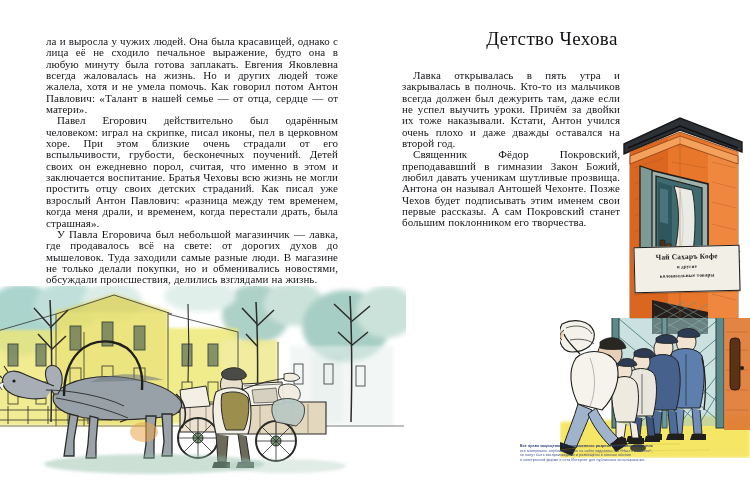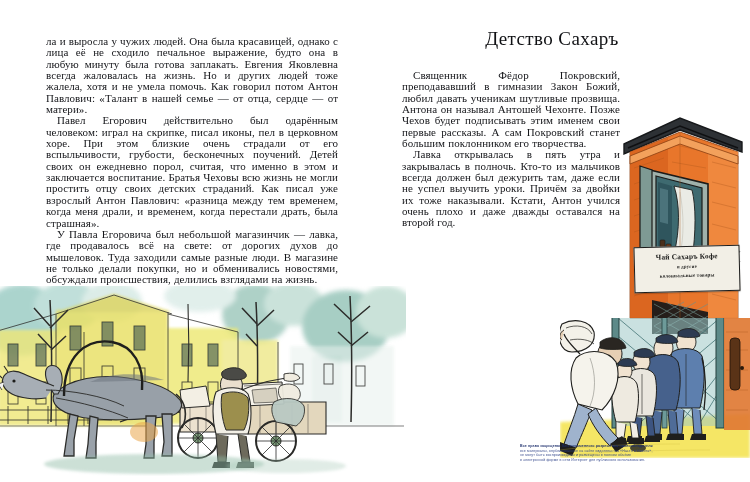--- a/index.html
+++ b/index.html
@@ -427,25 +427,25 @@
       <path d="M0 132 C30 128 70 126 120 126 M0 138 C40 134 90 132 150 132"></path>
     </g>
   </svg>
 
   <div class="col col-left">
     <p class="para">ла и выросла у чужих людей. Она была красавицей, однако с лица её не сходило печальное выражение, будто она в любую минуту была готова заплакать. Евгения Яковлевна всегда жаловалась на жизнь. Но и других людей тоже жалела, хотя и не умела помочь. Как говорил потом Антон Павлович: «Талант в нашей семье — от отца, сердце — от матери».</p>
     <p class="para indent">Павел Егорович действительно был одарённым человеком: играл на скрипке, писал иконы, пел в церковном хоре. При этом близкие очень страдали от его вспыльчивости, грубости, бесконечных поучений. Детей своих он ежедневно порол, считая, что именно в этом и заключается воспитание. Братья Чеховы всю жизнь не могли простить отцу своих детских страданий. Как писал уже взрослый Антон Павлович: «разница между тем временем, когда меня драли, и временем, когда перестали драть, была страшная».</p>
     <p class="para indent">У Павла Егоровича был небольшой магазинчик — лавка, где продавалось всё на свете: от дорогих духов до мышеловок. Туда заходили самые разные люди. В магазине не только делали покупки, но и обменивались новостями, обсуждали происшествия, делились взглядами на жизнь.</p>
   </div>
 
-  <div class="chapter-title">Детство Сахаръ</div>
+  <div class="chapter-title">Детство Чехова</div>
 
   <div class="col col-right">
+    <p class="para narrow indent">Лавка открывалась в пять утра и закрывалась в полночь. Кто-то из мальчиков всегда должен был дежурить там, даже если не успел выучить уроки. Причём за двойки их тоже наказывали. Кстати, Антон учился очень плохо и даже дважды оставался на второй год.</p>
     <p class="para narrow indent">Священник Фёдор Покровский, преподававший в гимназии Закон Божий, любил давать ученикам шутливые прозвища. Антона он называл Антошей Чехонте. Позже Чехов будет подписывать этим именем свои первые рассказы. А сам Покровский станет большим поклонником его творчества.</p>
-    <p class="para narrow indent">Лавка открывалась в пять утра и закрывалась в полночь. Кто-то из мальчиков всегда должен был дежурить там, даже если не успел выучить уроки. Причём за двойки их тоже наказывали. Кстати, Антон учился очень плохо и даже дважды оставался на второй год.</p>
   </div>
 
   <div class="watermark">
     <div class="wm-strong">Все права защищены. Без письменного разрешения правообладателя</div>
     <div>все материалы, опубликованные на сайте издательства «Настя и Никита»,</div>
     <div>не могут быть воспроизведены и размещены в полном объёме</div>
     <div>в электронной форме в сети Интернет для публичного использования.</div>
   </div>
 
 </div>

